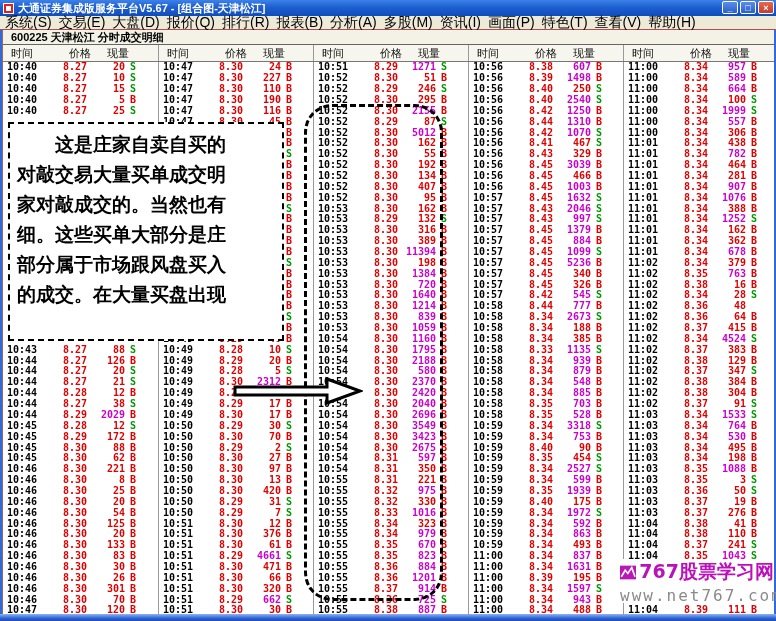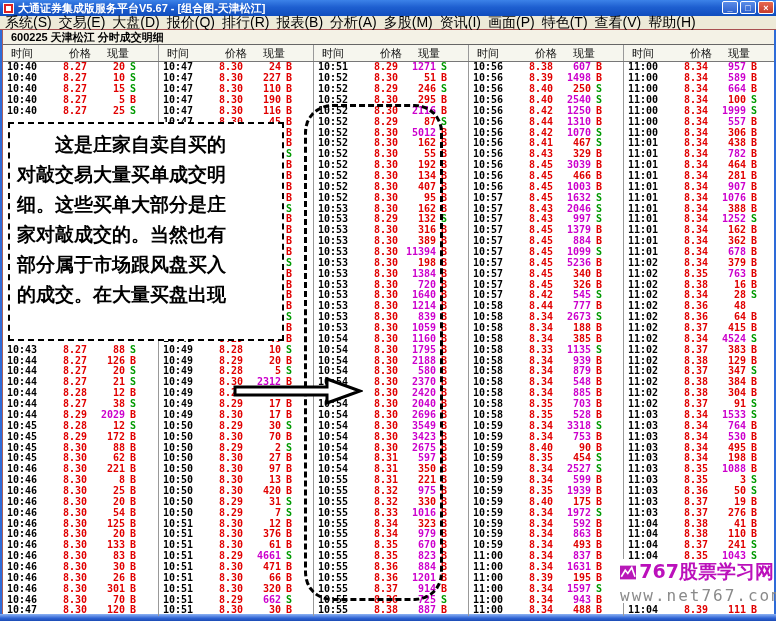--- a/index.html
+++ b/index.html
@@ -787,21 +787,21 @@
           </div>
           <div class="trow">
             <span class="ct">10:52</span>
             <span class="cp">8.30</span>
             <span class="cv">295</span>
             <span class="cf b">B</span>
           </div>
           <div class="trow">
             <span class="ct">10:52</span>
             <span class="cp">8.30</span>
-            <span class="cv big">2116</span>
+            <span class="cv big">2155</span>
             <span class="cf b">B</span>
           </div>
           <div class="trow">
             <span class="ct">10:52</span>
             <span class="cp">8.29</span>
             <span class="cv">87</span>
             <span class="cf s">S</span>
           </div>
           <div class="trow">
             <span class="ct">10:52</span>
@@ -1691,22 +1691,22 @@
           </div>
         </div>
     </div>
   </div>
 
   <div class="dashedbox"></div>
 
   <div class="annotation">
     <div class="ann-line">这是庄家自卖自买的</div>
     <div class="ann-line">对敲交易大量买单成交明</div>
+    <div class="ann-line">家对敲成交的。当然也有</div>
     <div class="ann-line">细。这些买单大部分是庄</div>
-    <div class="ann-line">家对敲成交的。当然也有</div>
     <div class="ann-line">部分属于市场跟风盘买入</div>
     <div class="ann-line">的成交。在大量买盘出现</div>
   </div>
 
   <svg class="arrow" viewBox="0 0 130 30">
     <polygon points="2,11 94,11 94,3 127,15 94,27 94,19 2,19" fill="#ffffff" stroke="#000000" stroke-width="3"></polygon>
   </svg>
 
   <div class="logo">
     <div class="logo-row">

